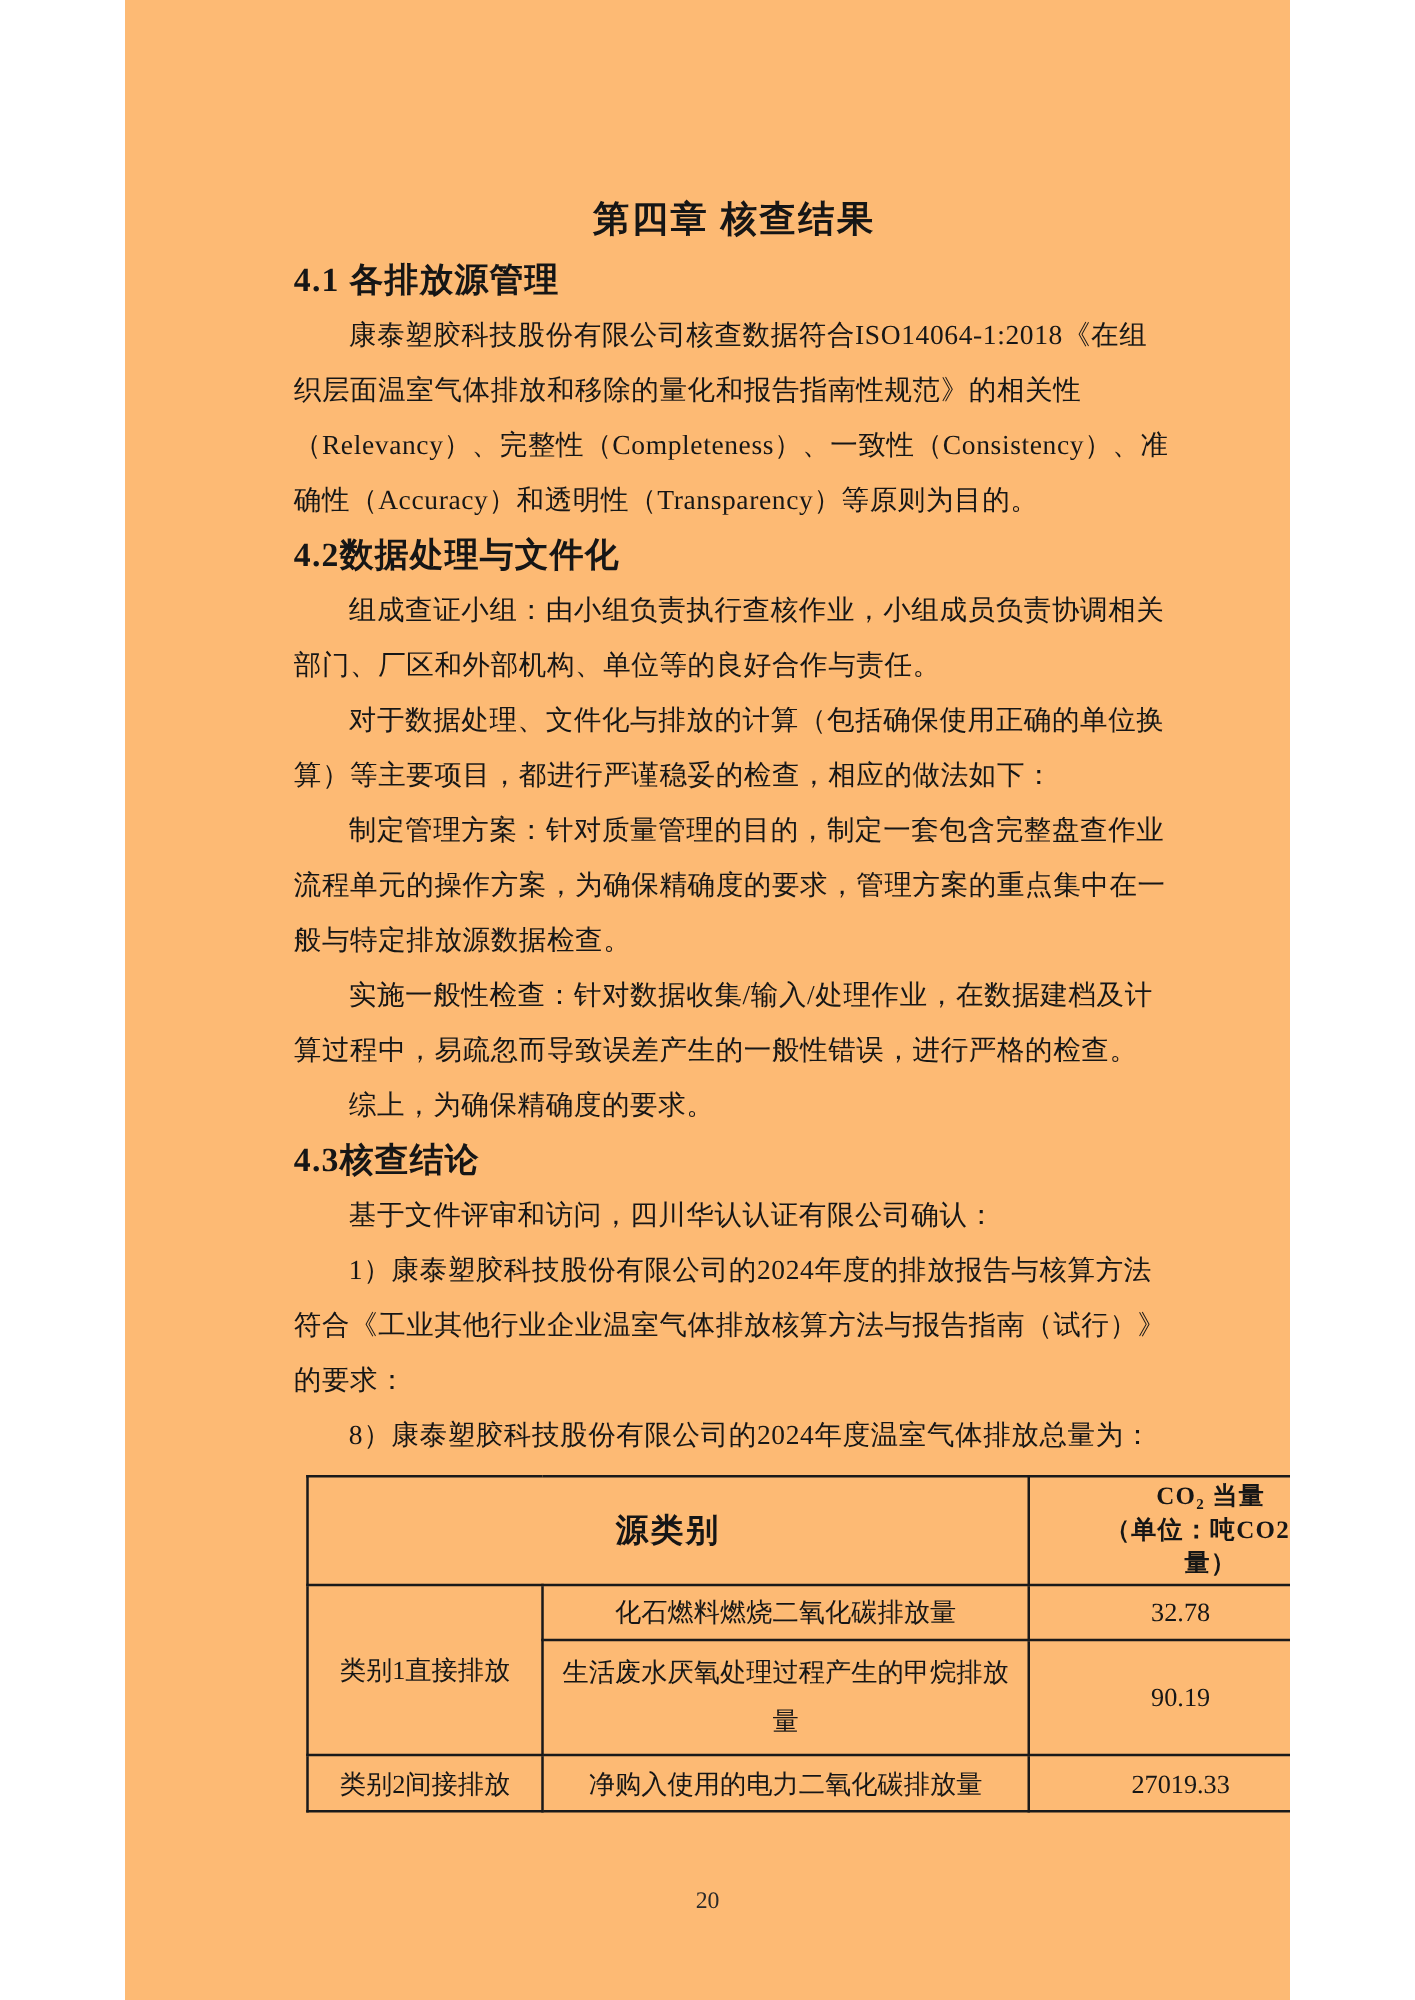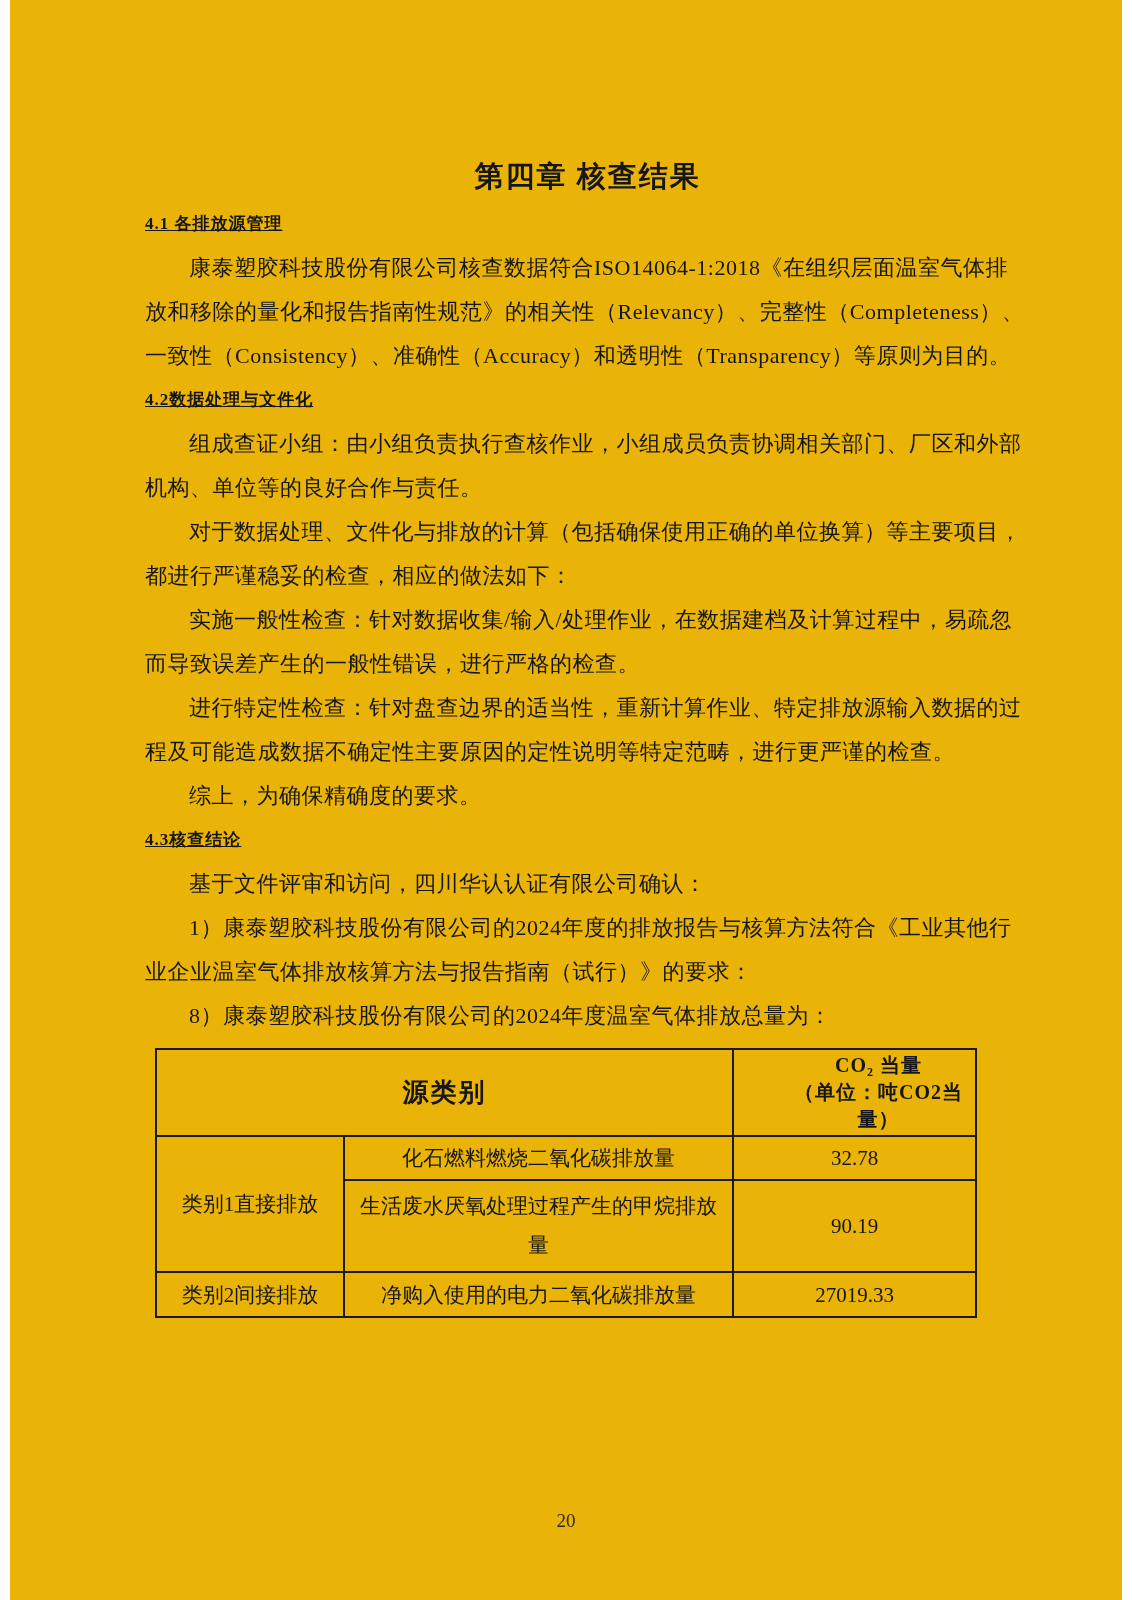--- a/index.html
+++ b/index.html
@@ -1,42 +1,41 @@
 <!DOCTYPE html>
 <html lang="zh"><head>
 <meta charset="utf-8">
 <style>
   html, body { margin: 0; padding: 0; background: #ffffff; }
   .page {
     position: relative;
-    width: 1112px;
+    width: 932px;
     height: 1600px;
     margin: 0 auto;
-    background: #eab308;
+    background: #fdba74;
     box-sizing: border-box;
     padding: 158px 92px 0 135px;
     font-family: "Liberation Serif", "DejaVu Serif", serif;
     color: #161616;
     overflow: hidden;
   }
   .doc-title {
     margin: 0 0 8px 0;
     font-size: 29px;
     font-weight: bold;
     line-height: 36px;
     text-align: center;
     letter-spacing: 2px;
   }
   .sec-h {
     margin: 0;
-    font-size: 17px;
+    font-size: 27px;
     font-weight: bold;
     line-height: 44px;
     letter-spacing: 1px;
-    text-decoration: underline;
   }
   .par {
     margin: 0;
     font-size: 22px;
     line-height: 44px;
     text-indent: 2em;
     letter-spacing: 0.5px;
   }
   .em-table {
     border-collapse: collapse;
@@ -81,22 +80,22 @@
 
   <section>
     <h2 class="sec-h">4.1 各排放源管理</h2>
     <p class="par">康泰塑胶科技股份有限公司核查数据符合ISO14064-1:2018《在组织层面温室气体排放和移除的量化和报告指南性规范》的相关性（Relevancy）、完整性（Completeness）、一致性（Consistency）、准确性（Accuracy）和透明性（Transparency）等原则为目的。</p>
   </section>
 
   <section>
     <h2 class="sec-h">4.2数据处理与文件化</h2>
     <p class="par">组成查证小组：由小组负责执行查核作业，小组成员负责协调相关部门、厂区和外部机构、单位等的良好合作与责任。</p>
     <p class="par">对于数据处理、文件化与排放的计算（包括确保使用正确的单位换算）等主要项目，都进行严谨稳妥的检查，相应的做法如下：</p>
+    <p class="par">制定管理方案：针对质量管理的目的，制定一套包含完整盘查作业流程单元的操作方案，为确保精确度的要求，管理方案的重点集中在一般与特定排放源数据检查。</p>
     <p class="par">实施一般性检查：针对数据收集/输入/处理作业，在数据建档及计算过程中，易疏忽而导致误差产生的一般性错误，进行严格的检查。</p>
-    <p class="par">进行特定性检查：针对盘查边界的适当性，重新计算作业、特定排放源输入数据的过程及可能造成数据不确定性主要原因的定性说明等特定范畴，进行更严谨的检查。</p>
     <p class="par">综上，为确保精确度的要求。</p>
   </section>
 
   <section>
     <h2 class="sec-h">4.3核查结论</h2>
     <p class="par">基于文件评审和访问，四川华认认证有限公司确认：</p>
     <p class="par">1）康泰塑胶科技股份有限公司的2024年度的排放报告与核算方法符合《工业其他行业企业温室气体排放核算方法与报告指南（试行）》的要求：</p>
     <p class="par">8）康泰塑胶科技股份有限公司的2024年度温室气体排放总量为：</p>
   </section>
 

